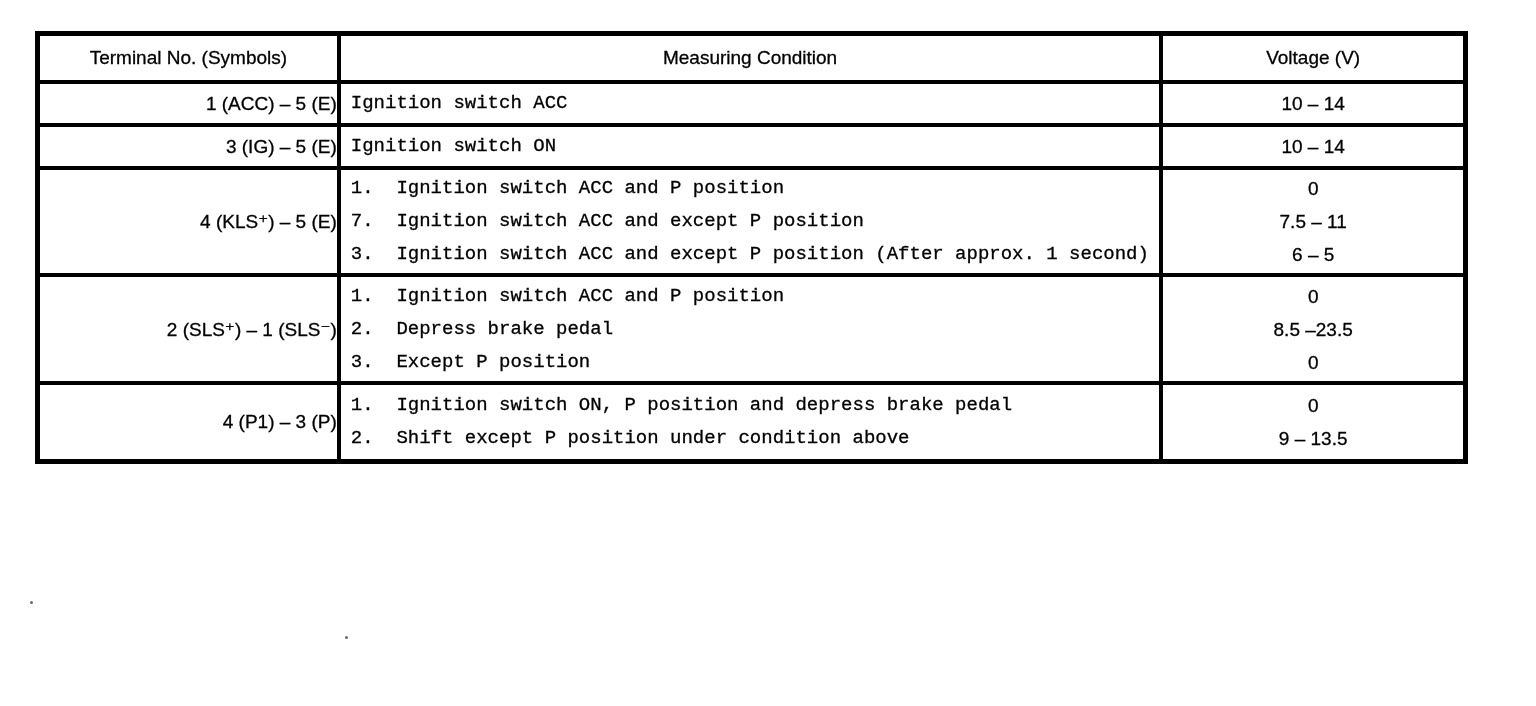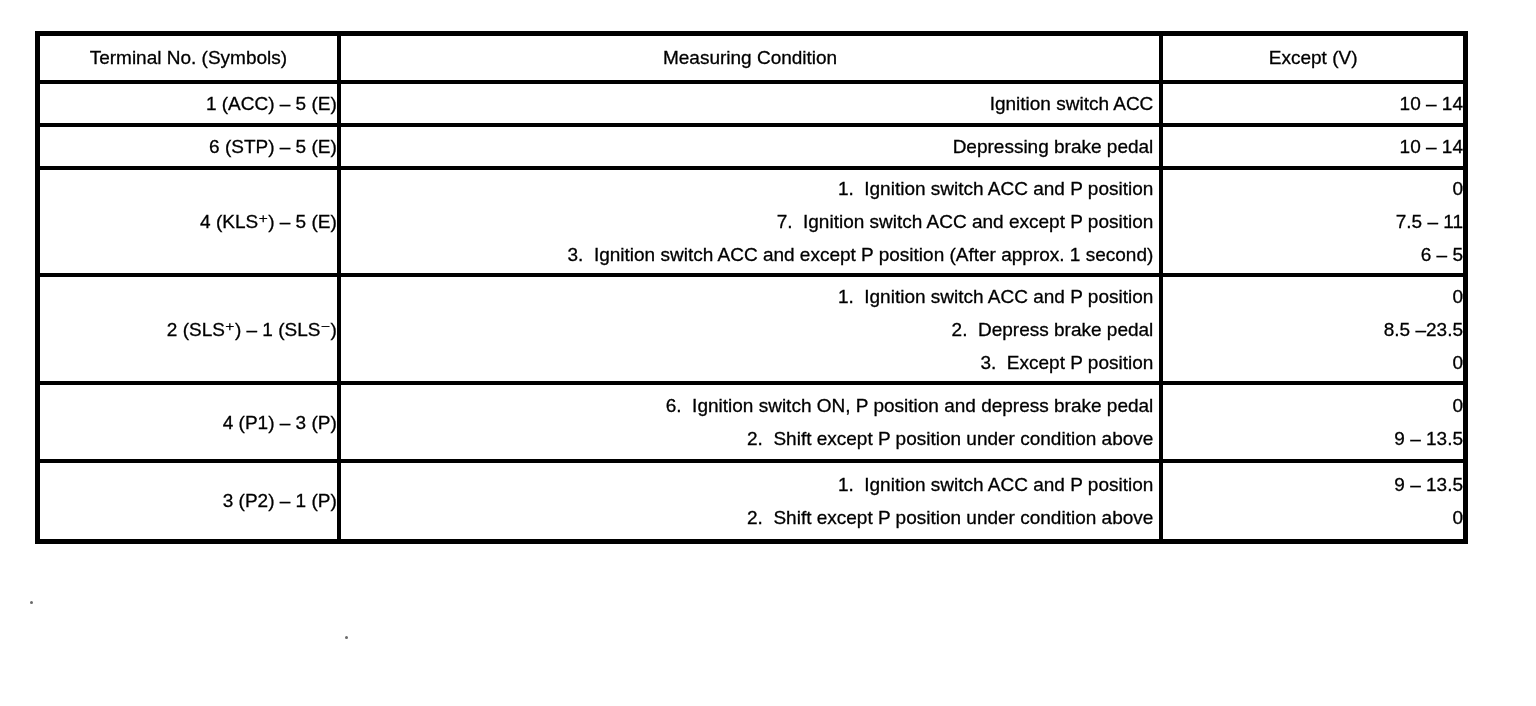--- a/index.html
+++ b/index.html
@@ -33,22 +33,22 @@
     border: 4px solid #000;
     vertical-align: middle;
     padding: 0;
   }
   th {
     font-weight: 400;
     height: 44px;
     text-align: center;
   }
   td.terminal-cell { text-align: right; }
-  td.condition-cell { text-align: right; padding-left: 10px; padding-right: 6px; }
-  td.voltage-cell { text-align: right; }
+  td.condition-cell { text-align: left; padding-left: 10px; padding-right: 6px; font-family: Liberation Mono, monospace; }
+  td.voltage-cell { text-align: center; }
   .line {
     line-height: 33px;
     white-space: pre-wrap;
   }
   tr.h43  { height: 43px; }
   tr.h107 { height: 107px; }
   tr.h108 { height: 108px; }
   tr.h78  { height: 78px; }
   tr.h80  { height: 80px; }
   .speck {
@@ -69,49 +69,49 @@
   <table class="spec-table">
     <colgroup>
       <col class="c-terminal">
       <col class="c-condition">
       <col class="c-voltage">
     </colgroup>
     <thead>
       <tr>
         <th>Terminal No. (Symbols)</th>
         <th>Measuring Condition</th>
-        <th>Except (V)</th>
+        <th>Voltage (V)</th>
       </tr>
     </thead>
     <tbody>
 
       <tr class="h43">
         <td class="terminal-cell">
           <div class="line">1 (ACC) – 5 (E)</div>
         </td>
         <td class="condition-cell">
           <div class="line">Ignition switch ACC</div>
         </td>
         <td class="voltage-cell">
           <div class="line">10 – 14</div>
         </td>
       </tr>
 
-
       <tr class="h43">
         <td class="terminal-cell">
-          <div class="line">6 (STP) – 5 (E)</div>
+          <div class="line">3 (IG) – 5 (E)</div>
         </td>
         <td class="condition-cell">
-          <div class="line">Depressing brake pedal</div>
+          <div class="line">Ignition switch ON</div>
         </td>
         <td class="voltage-cell">
           <div class="line">10 – 14</div>
         </td>
       </tr>
+
 
       <tr class="h107">
         <td class="terminal-cell">
           <div class="line">4 (KLS⁺) – 5 (E)</div>
         </td>
         <td class="condition-cell">
           <div class="line">1.  Ignition switch ACC and P position</div>
           <div class="line">7.  Ignition switch ACC and except P position</div>
           <div class="line">3.  Ignition switch ACC and except P position (After approx. 1 second)</div>
         </td>
@@ -136,42 +136,29 @@
           <div class="line">8.5 –23.5</div>
           <div class="line">0</div>
         </td>
       </tr>
 
       <tr class="h78">
         <td class="terminal-cell">
           <div class="line">4 (P1) – 3 (P)</div>
         </td>
         <td class="condition-cell">
-          <div class="line">6.  Ignition switch ON, P position and depress brake pedal</div>
+          <div class="line">1.  Ignition switch ON, P position and depress brake pedal</div>
           <div class="line">2.  Shift except P position under condition above</div>
         </td>
         <td class="voltage-cell">
           <div class="line">0</div>
           <div class="line">9 – 13.5</div>
         </td>
       </tr>
 
-      <tr class="h80">
-        <td class="terminal-cell">
-          <div class="line">3 (P2) – 1 (P)</div>
-        </td>
-        <td class="condition-cell">
-          <div class="line">1.  Ignition switch ACC and P position</div>
-          <div class="line">2.  Shift except P position under condition above</div>
-        </td>
-        <td class="voltage-cell">
-          <div class="line">9 – 13.5</div>
-          <div class="line">0</div>
-        </td>
-      </tr>
 
     </tbody>
   </table>
 
   <div class="speck speck-1"></div>
   <div class="speck speck-2"></div>
 
 </div>
 
 </body></html>

